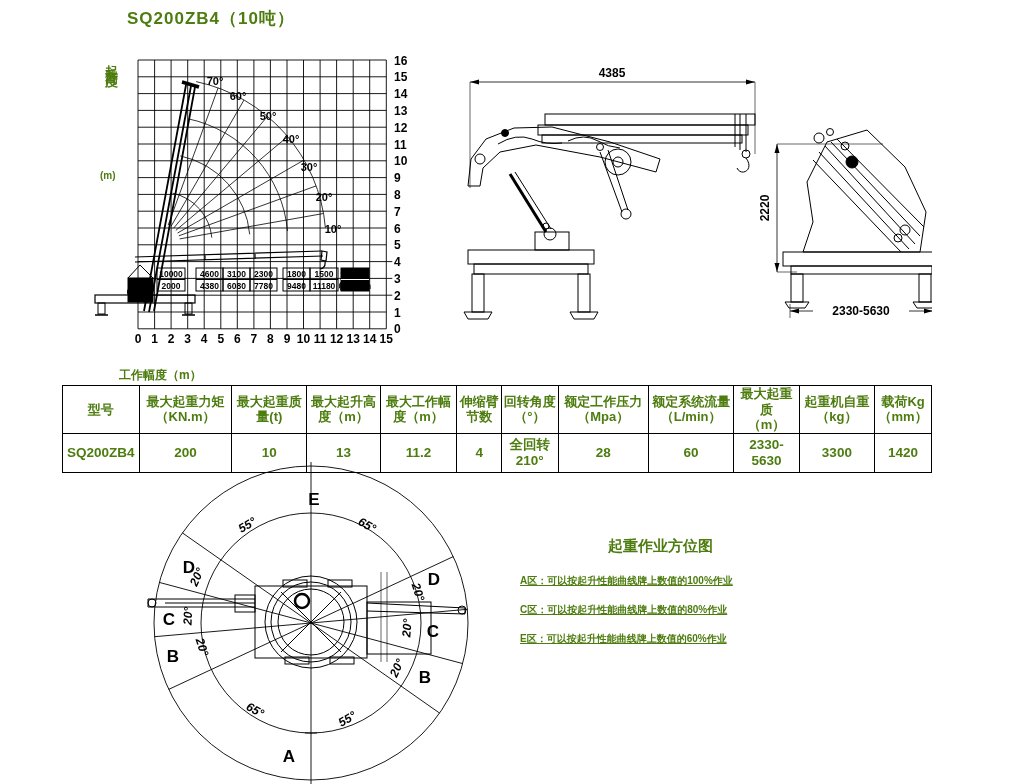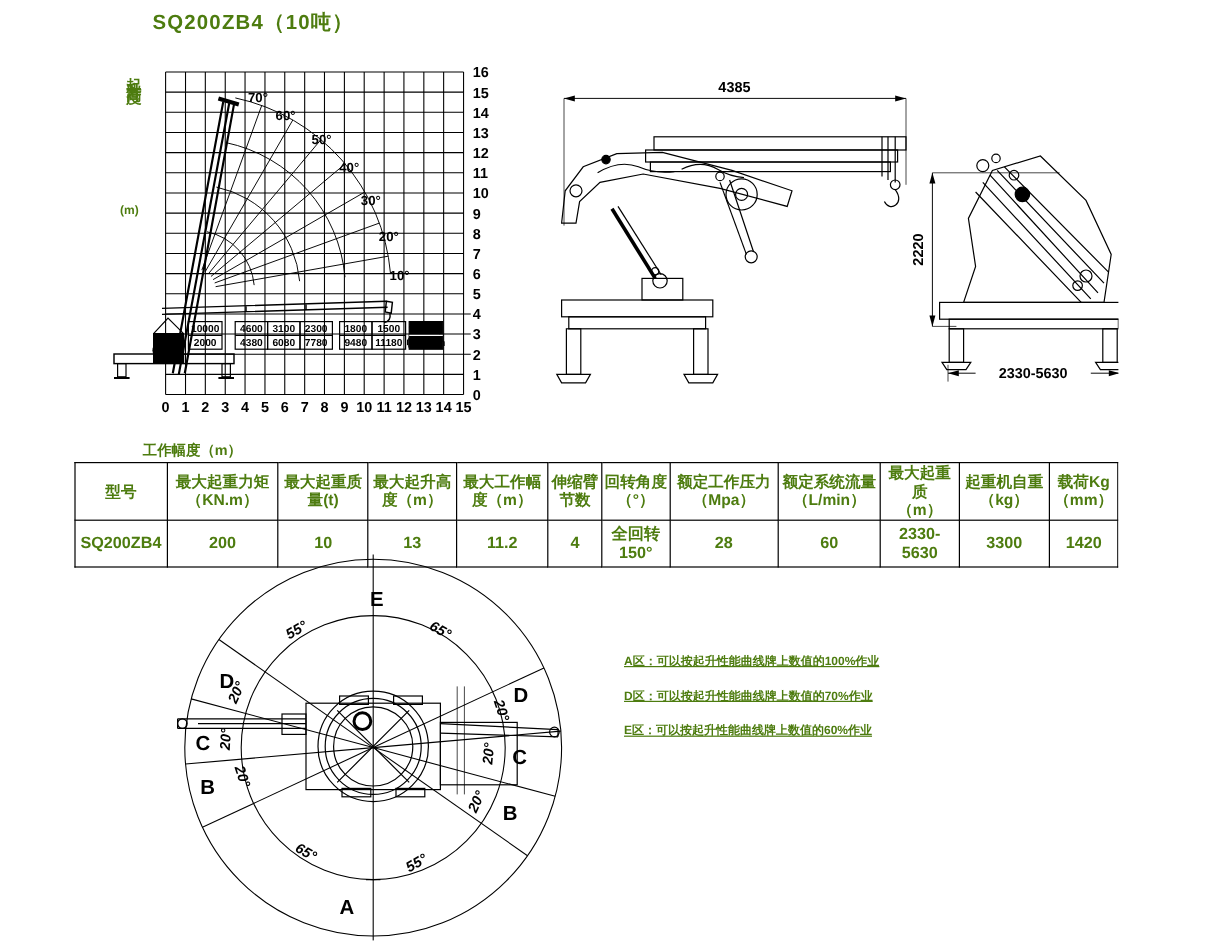--- a/index.html
+++ b/index.html
@@ -279,21 +279,21 @@
 （mm）</th>
     </tr>
     <tr>
       <td>SQ200ZB4</td>
       <td>200</td>
       <td>10</td>
       <td>13</td>
       <td>11.2</td>
       <td>4</td>
       <td>全回转
-150°</td>
+210°</td>
       <td>28</td>
       <td>60</td>
       <td>2330-5630</td>
       <td>3300</td>
       <td>1420</td>
     </tr>
   </tbody>
     </table>
 
   <svg class="abs" style="left:135px;top:450px" width="355" height="334" viewBox="0 0 355 334">
@@ -351,18 +351,19 @@
       <text class="zang" x="62" y="131" transform="rotate(-65 62 127)">20°</text>
       <text class="zang" x="53" y="170" transform="rotate(-87 53 166)">20°</text>
       <text class="zang" x="67" y="201" transform="rotate(72 67 197)">20°</text>
       <text class="zang" x="283" y="146" transform="rotate(72 283 142)">20°</text>
       <text class="zang" x="272" y="182" transform="rotate(-85 272 178)">20°</text>
       <text class="zang" x="262" y="222" transform="rotate(-65 262 218)">20°</text>
     </g>
   </svg>
 
   <div id="legend" class="abs">
+    <div class="legend-title">起重作业方位图</div>
     <div class="legend-item">A区：可以按起升性能曲线牌上数值的100%作业</div>
-    <div class="legend-item">D区：可以按起升性能曲线牌上数值的70%作业</div>
+    <div class="legend-item">C区：可以按起升性能曲线牌上数值的80%作业</div>
     <div class="legend-item">E区：可以按起升性能曲线牌上数值的60%作业</div>
   </div>
 
 </div>
 
 </body></html>

